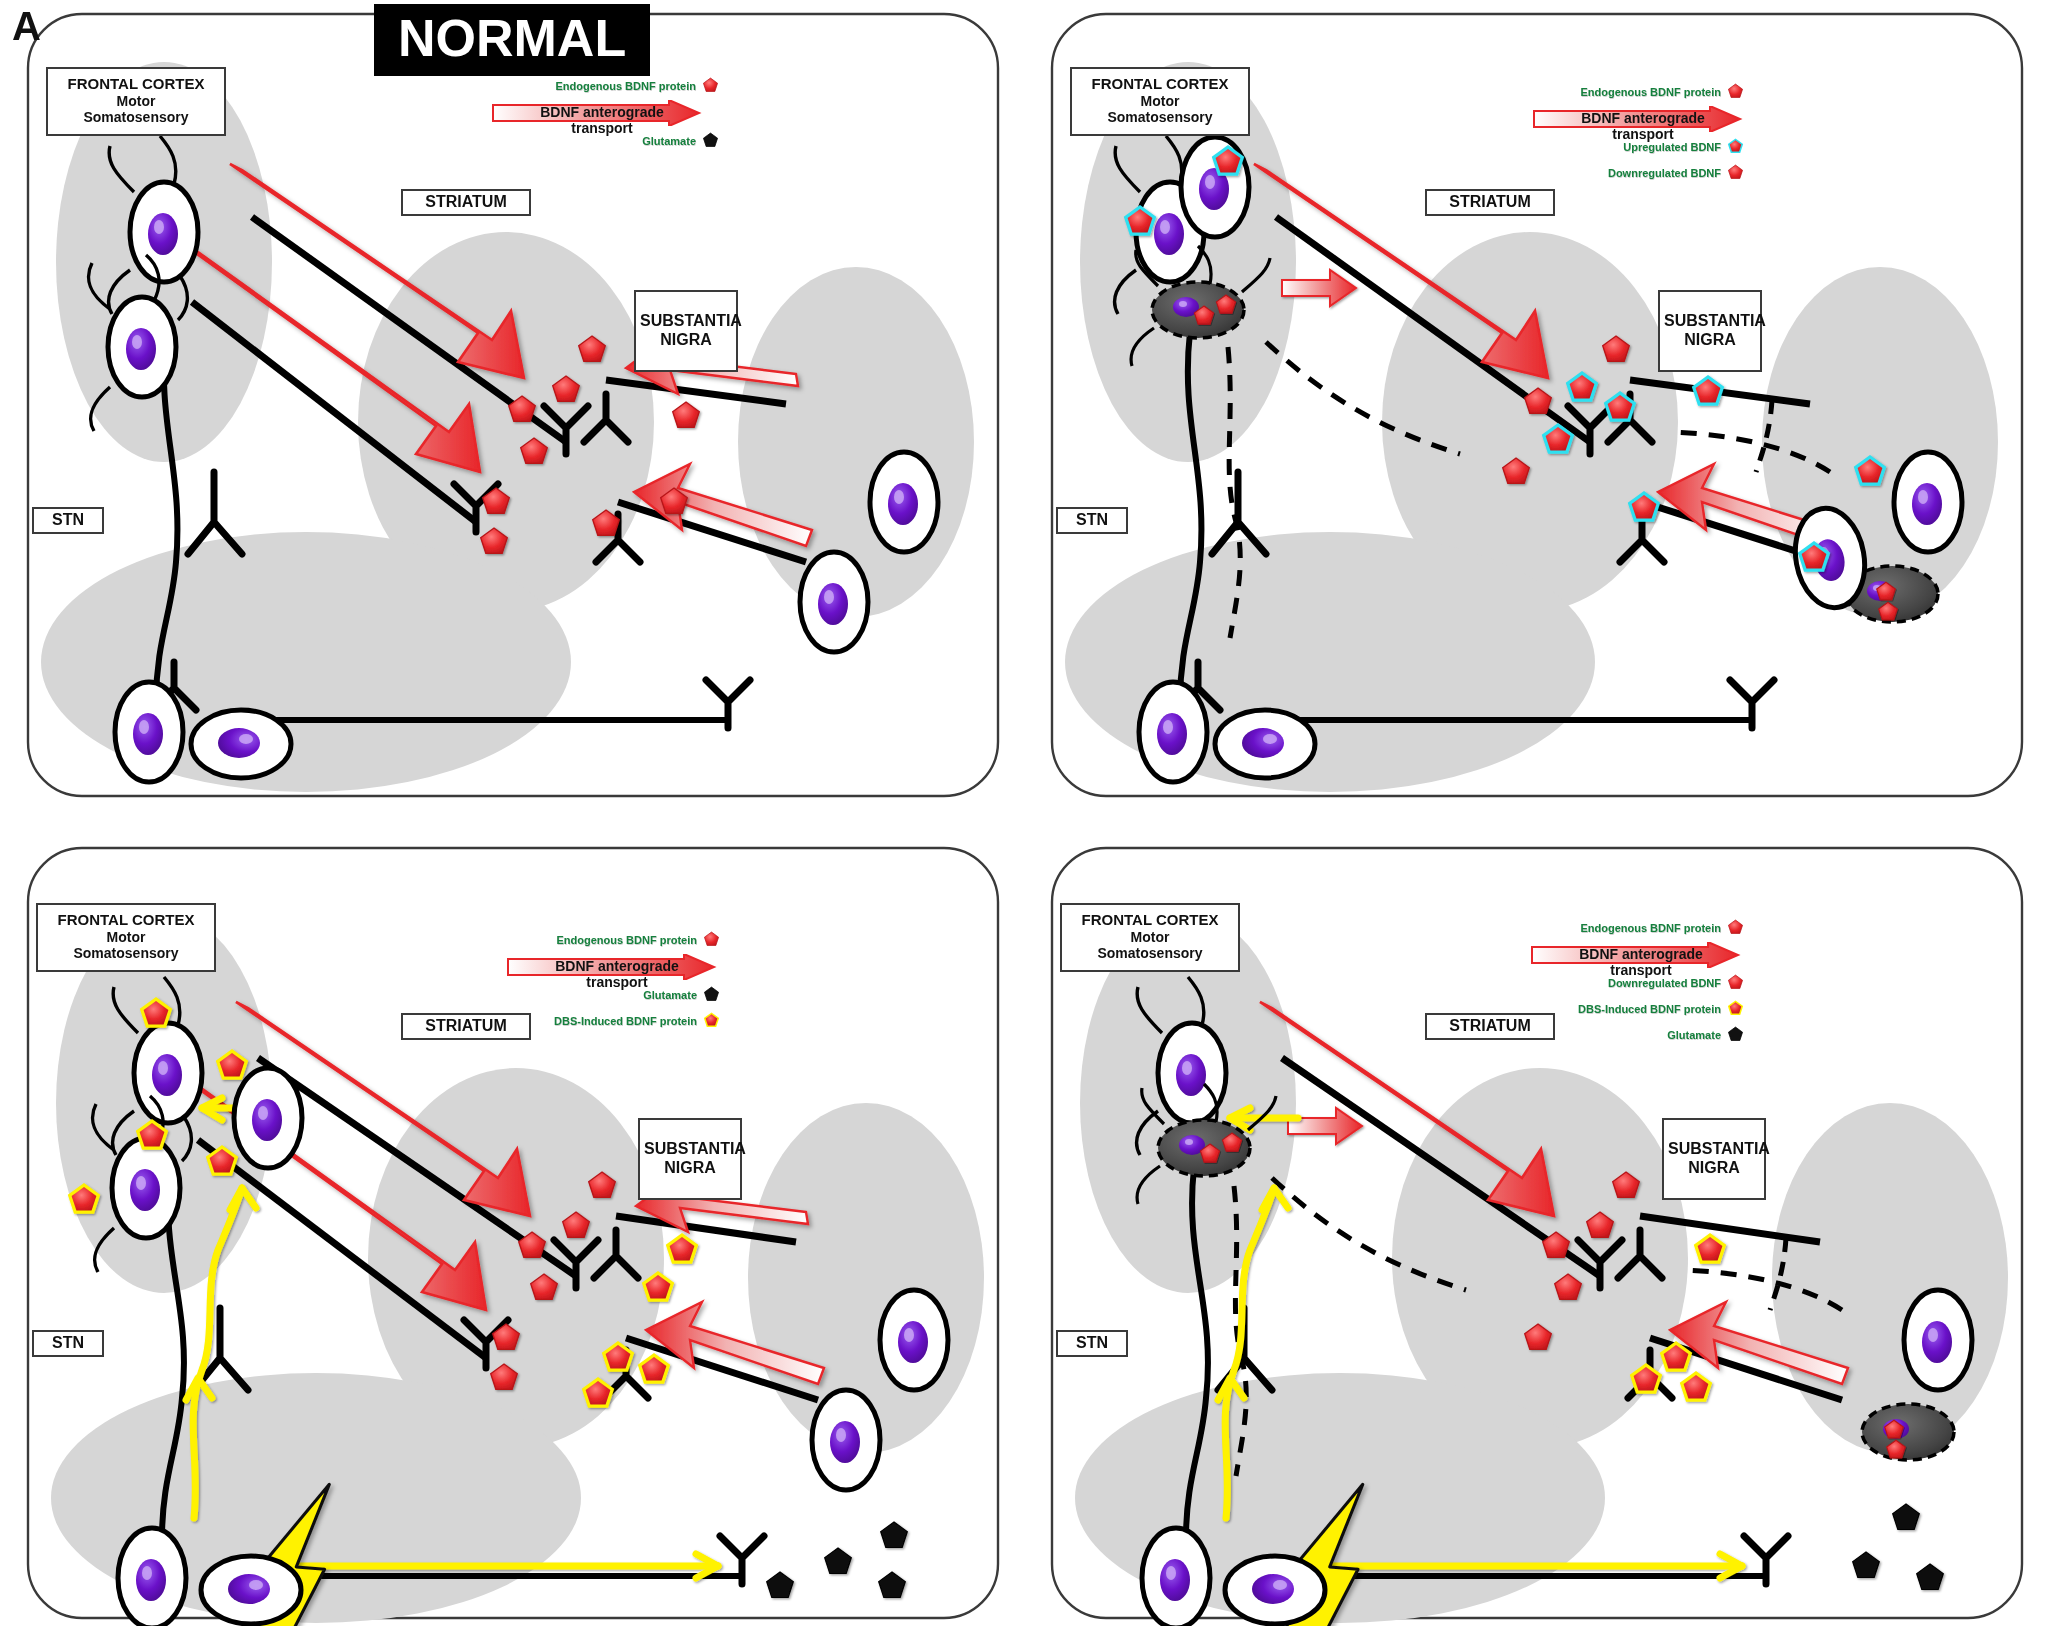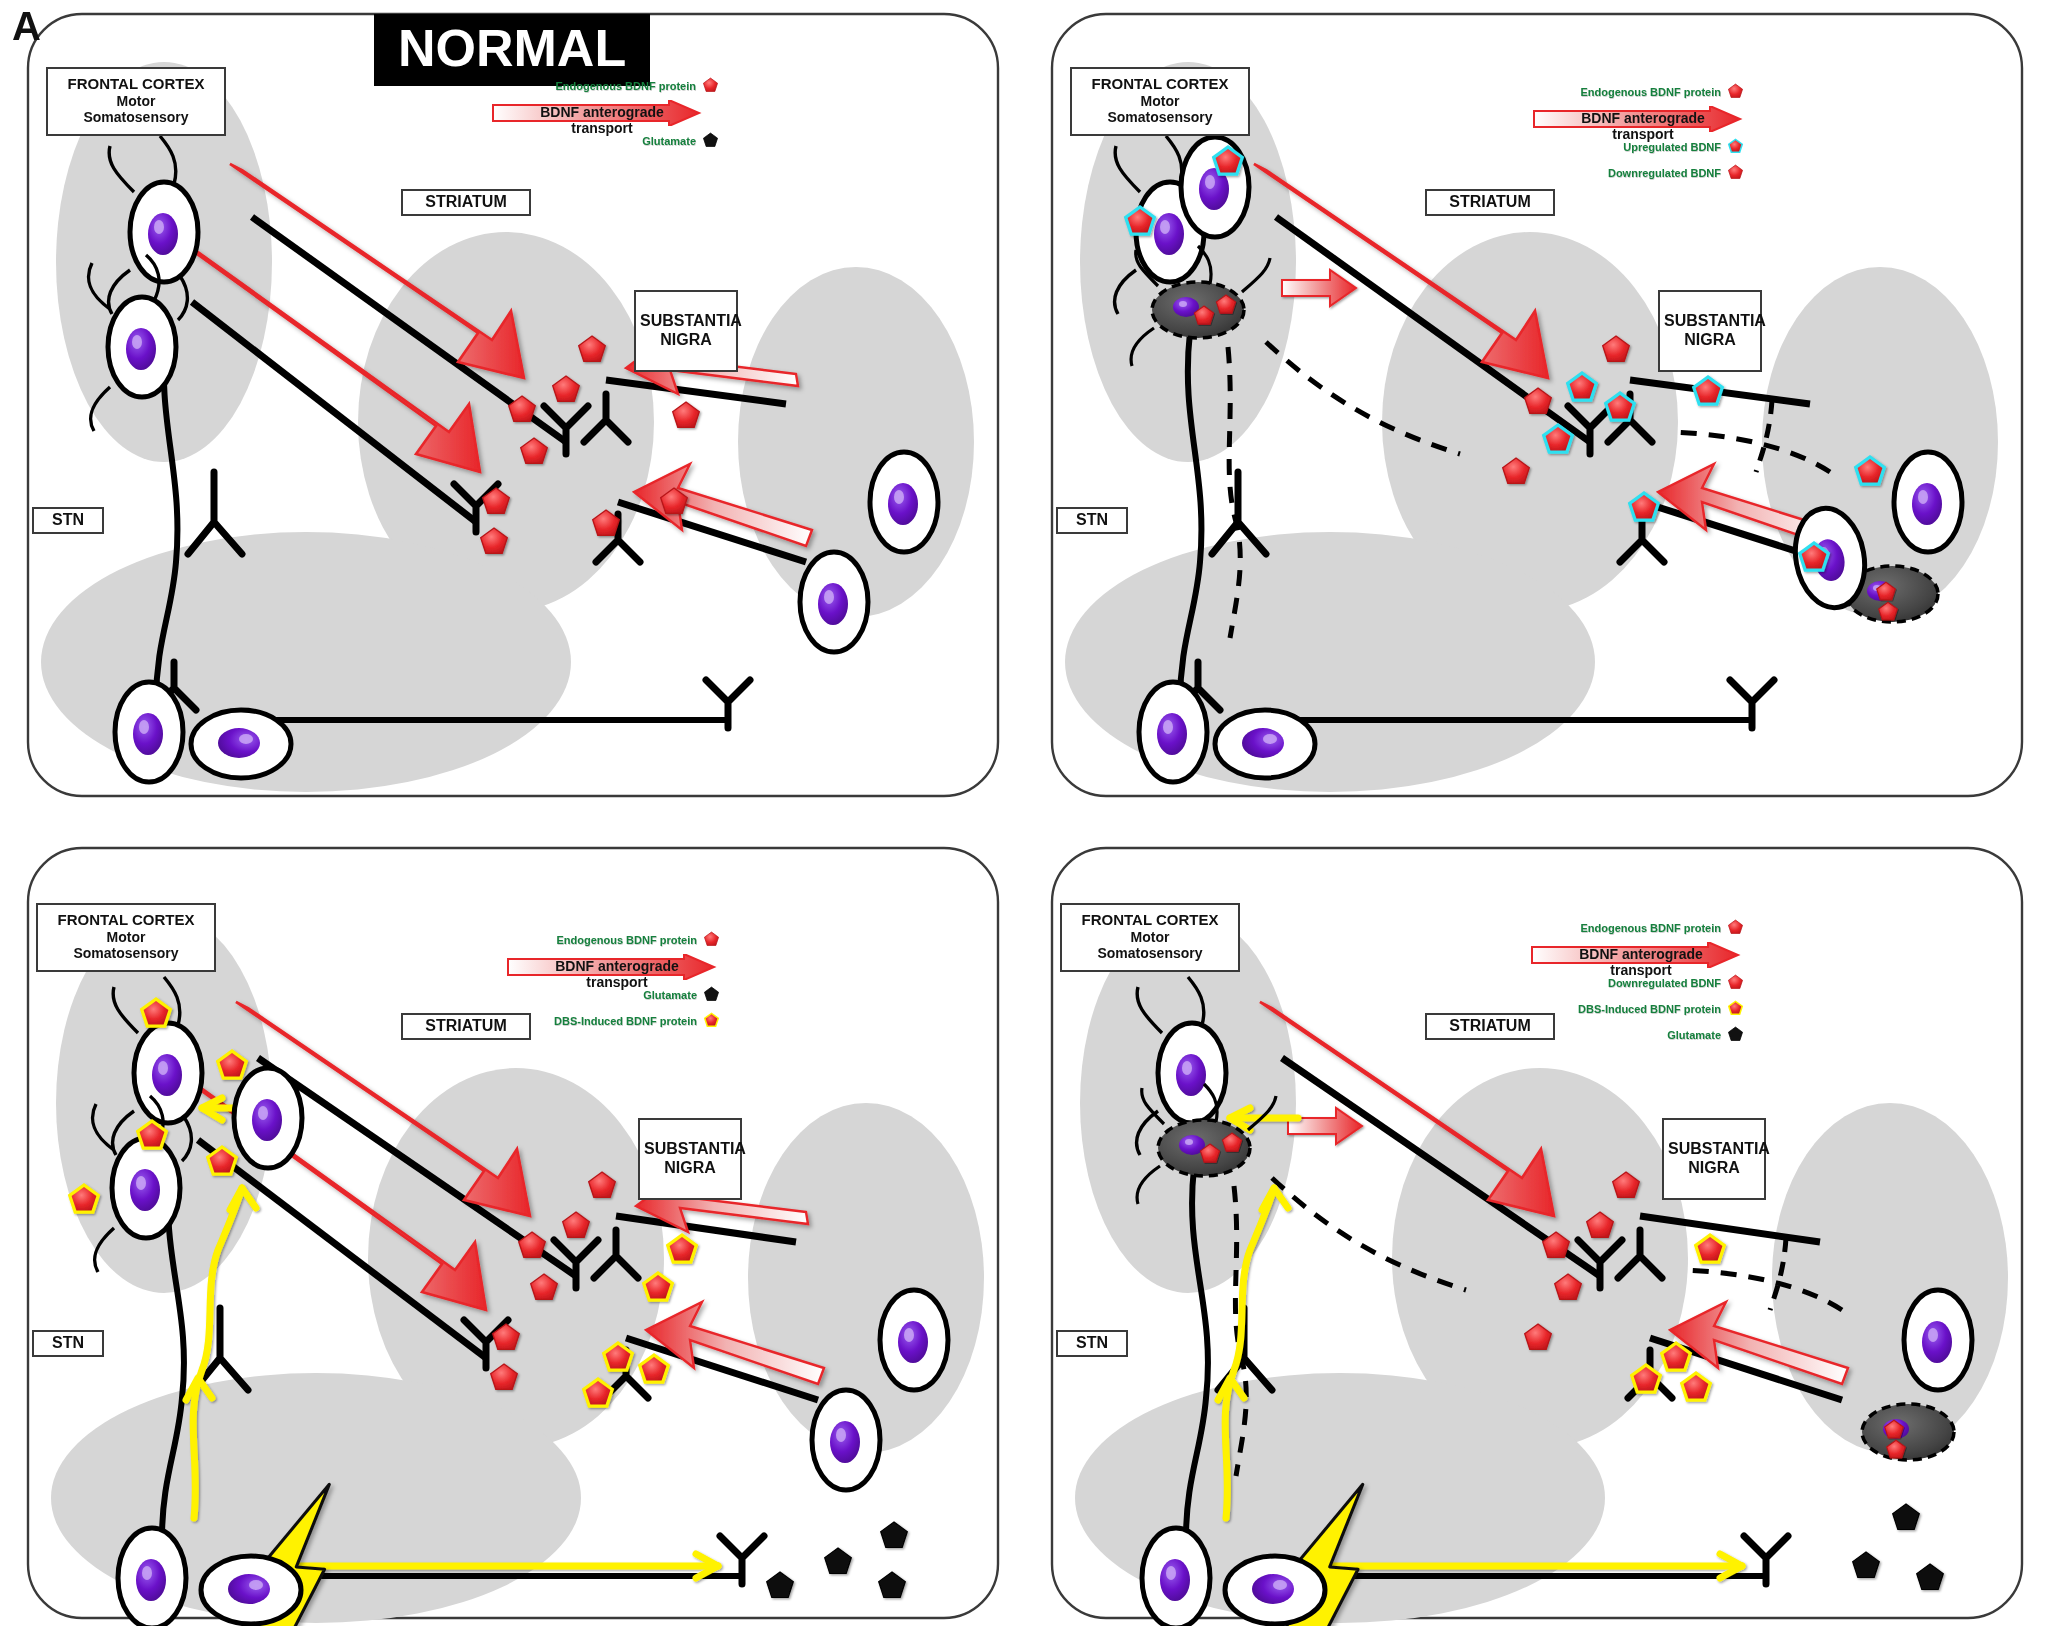--- a/index.html
+++ b/index.html
@@ -16,21 +16,21 @@
     position:absolute;font-weight:bold;font-size:40px;color:#111;
     font-family:"Liberation Sans",sans-serif;line-height:1;
   }
   #letter-a{left:6px;top:4px;}
 
   .panel-title{
     position:absolute;background:#000;color:#fff;font-weight:bold;
     font-family:"Liberation Sans",sans-serif;white-space:nowrap;
     letter-spacing:0px;text-align:center;
   }
-  #title-a{left:368px;top:12px;font-size:52px;padding:4px 24px 8px;}
+  #title-a{left:368px;top:2px;font-size:52px;padding:4px 24px 8px;}
 
   .region-label{
     position:absolute;background:#fff;border:2px solid #3a3a3a;
     font-family:"Liberation Sans",sans-serif;font-weight:bold;
     color:#111;text-align:center;line-height:1.18;
     box-sizing:border-box;
   }
   .rl-cortex{width:180px;padding:6px 16px 8px;font-size:15px;}
   .rl-cortex .sub{font-size:14px;font-weight:bold;}
   .rl-1{width:130px;padding:2px 4px;font-size:16px;}

